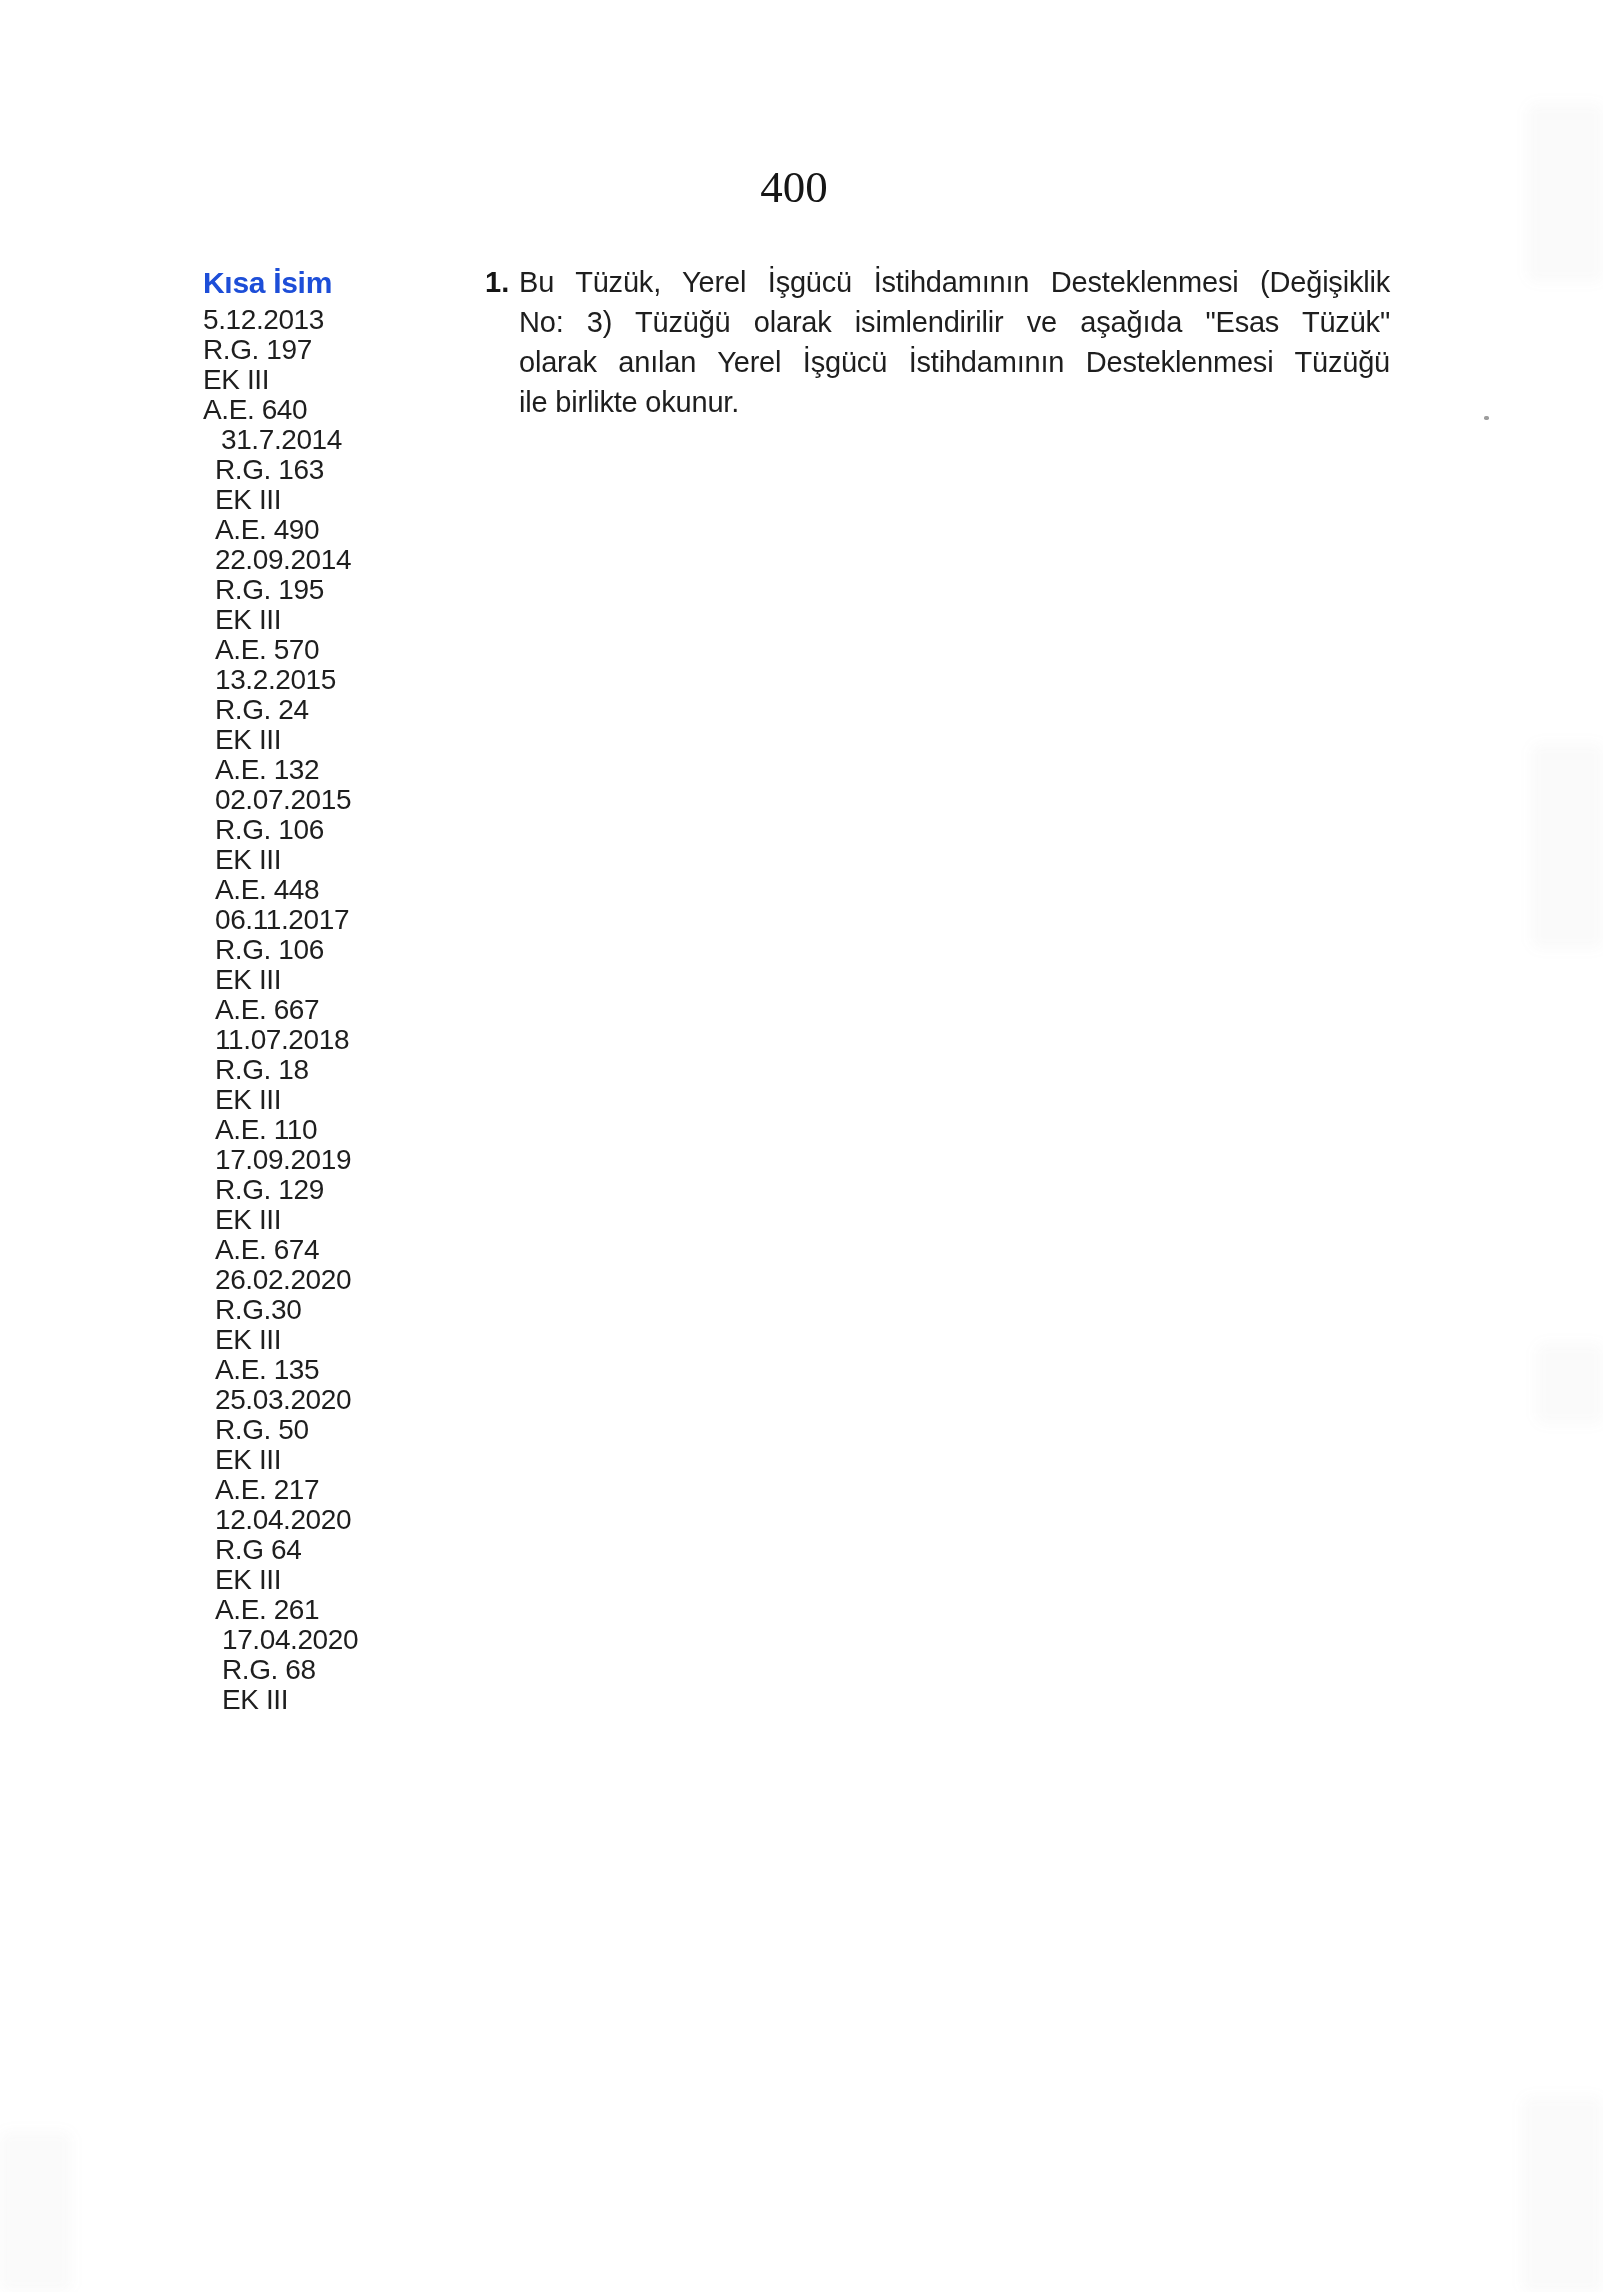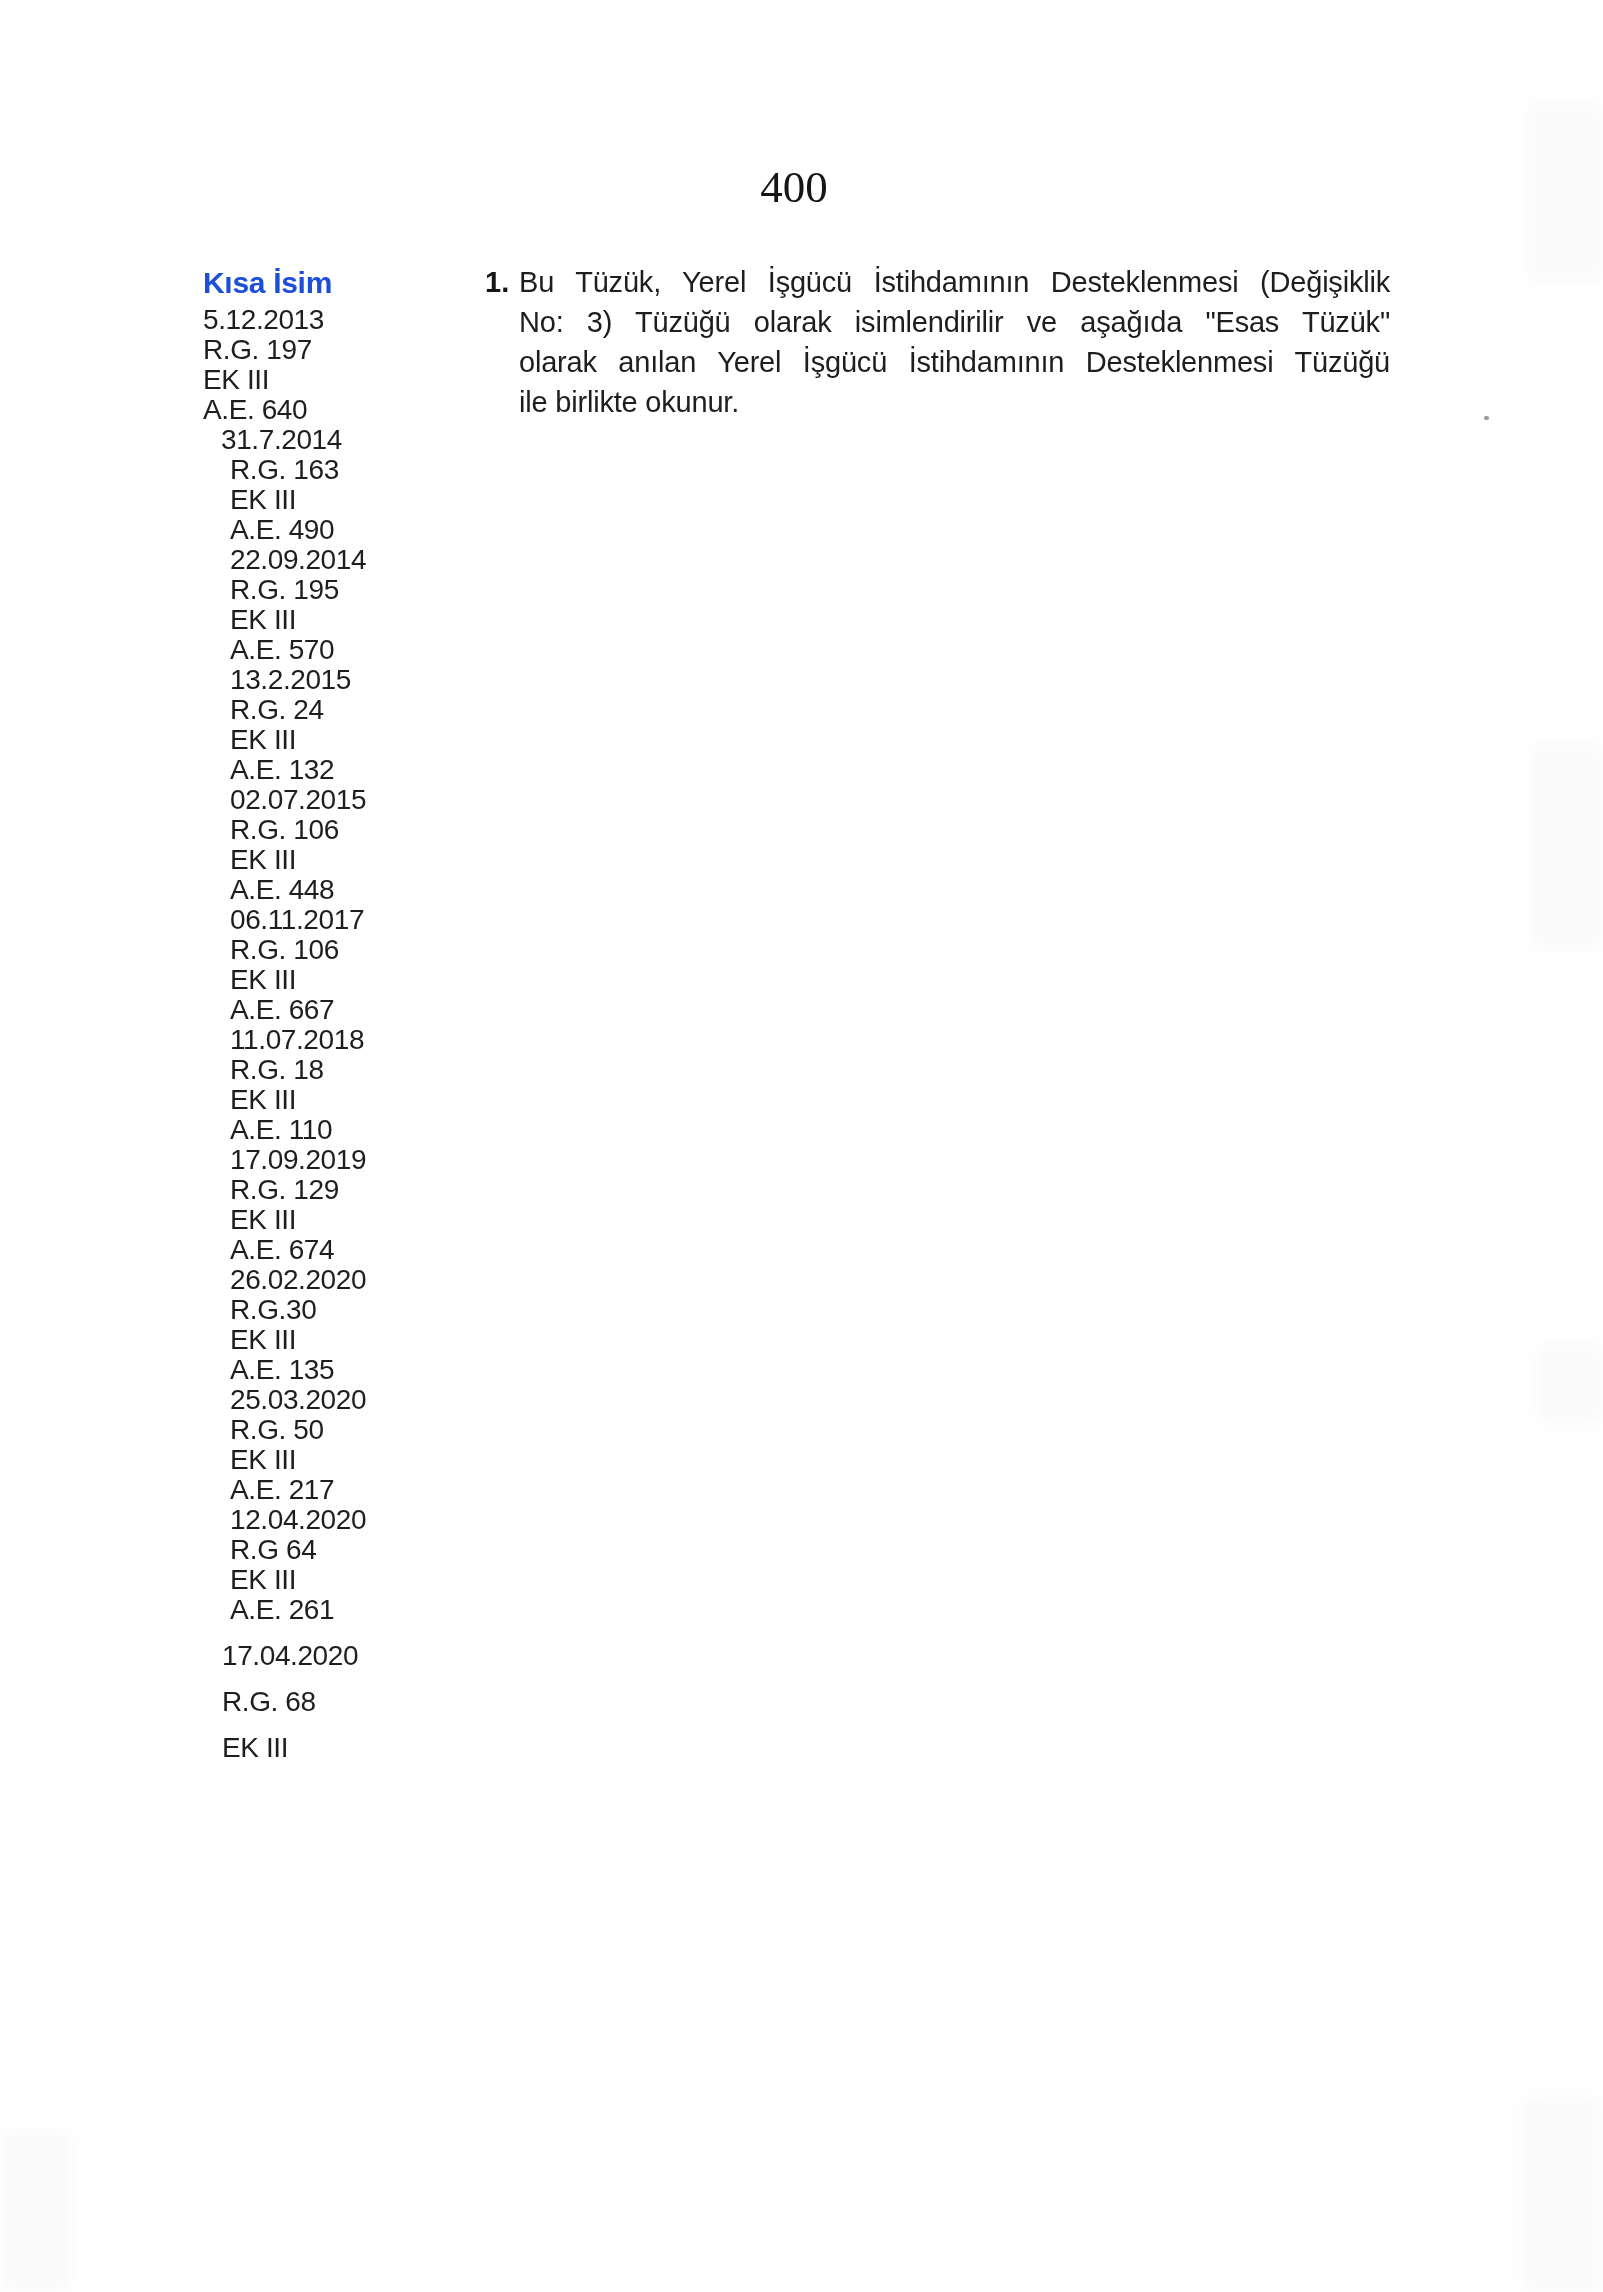--- a/index.html
+++ b/index.html
@@ -45,22 +45,22 @@
     color: #1d4ed8;
   }
   .mn-entry {
     font-size: 28px;
     line-height: 30px;
     letter-spacing: -0.4px;
     white-space: nowrap;
   }
   .ind-0 { margin-left: 0; }
   .ind-1 { margin-left: 18px; }
-  .ind-2 { margin-left: 27px; }
-  .ind-3 { margin-left: 19px; margin-top: 16px; }
+  .ind-2 { margin-left: 12px; }
+  .ind-3 { margin-left: 19px; }
 
   
   .main-item {
     position: absolute;
     left: 485px;
     top: 262px;
     width: 937px;
   }
   .item-number {
     position: absolute;

